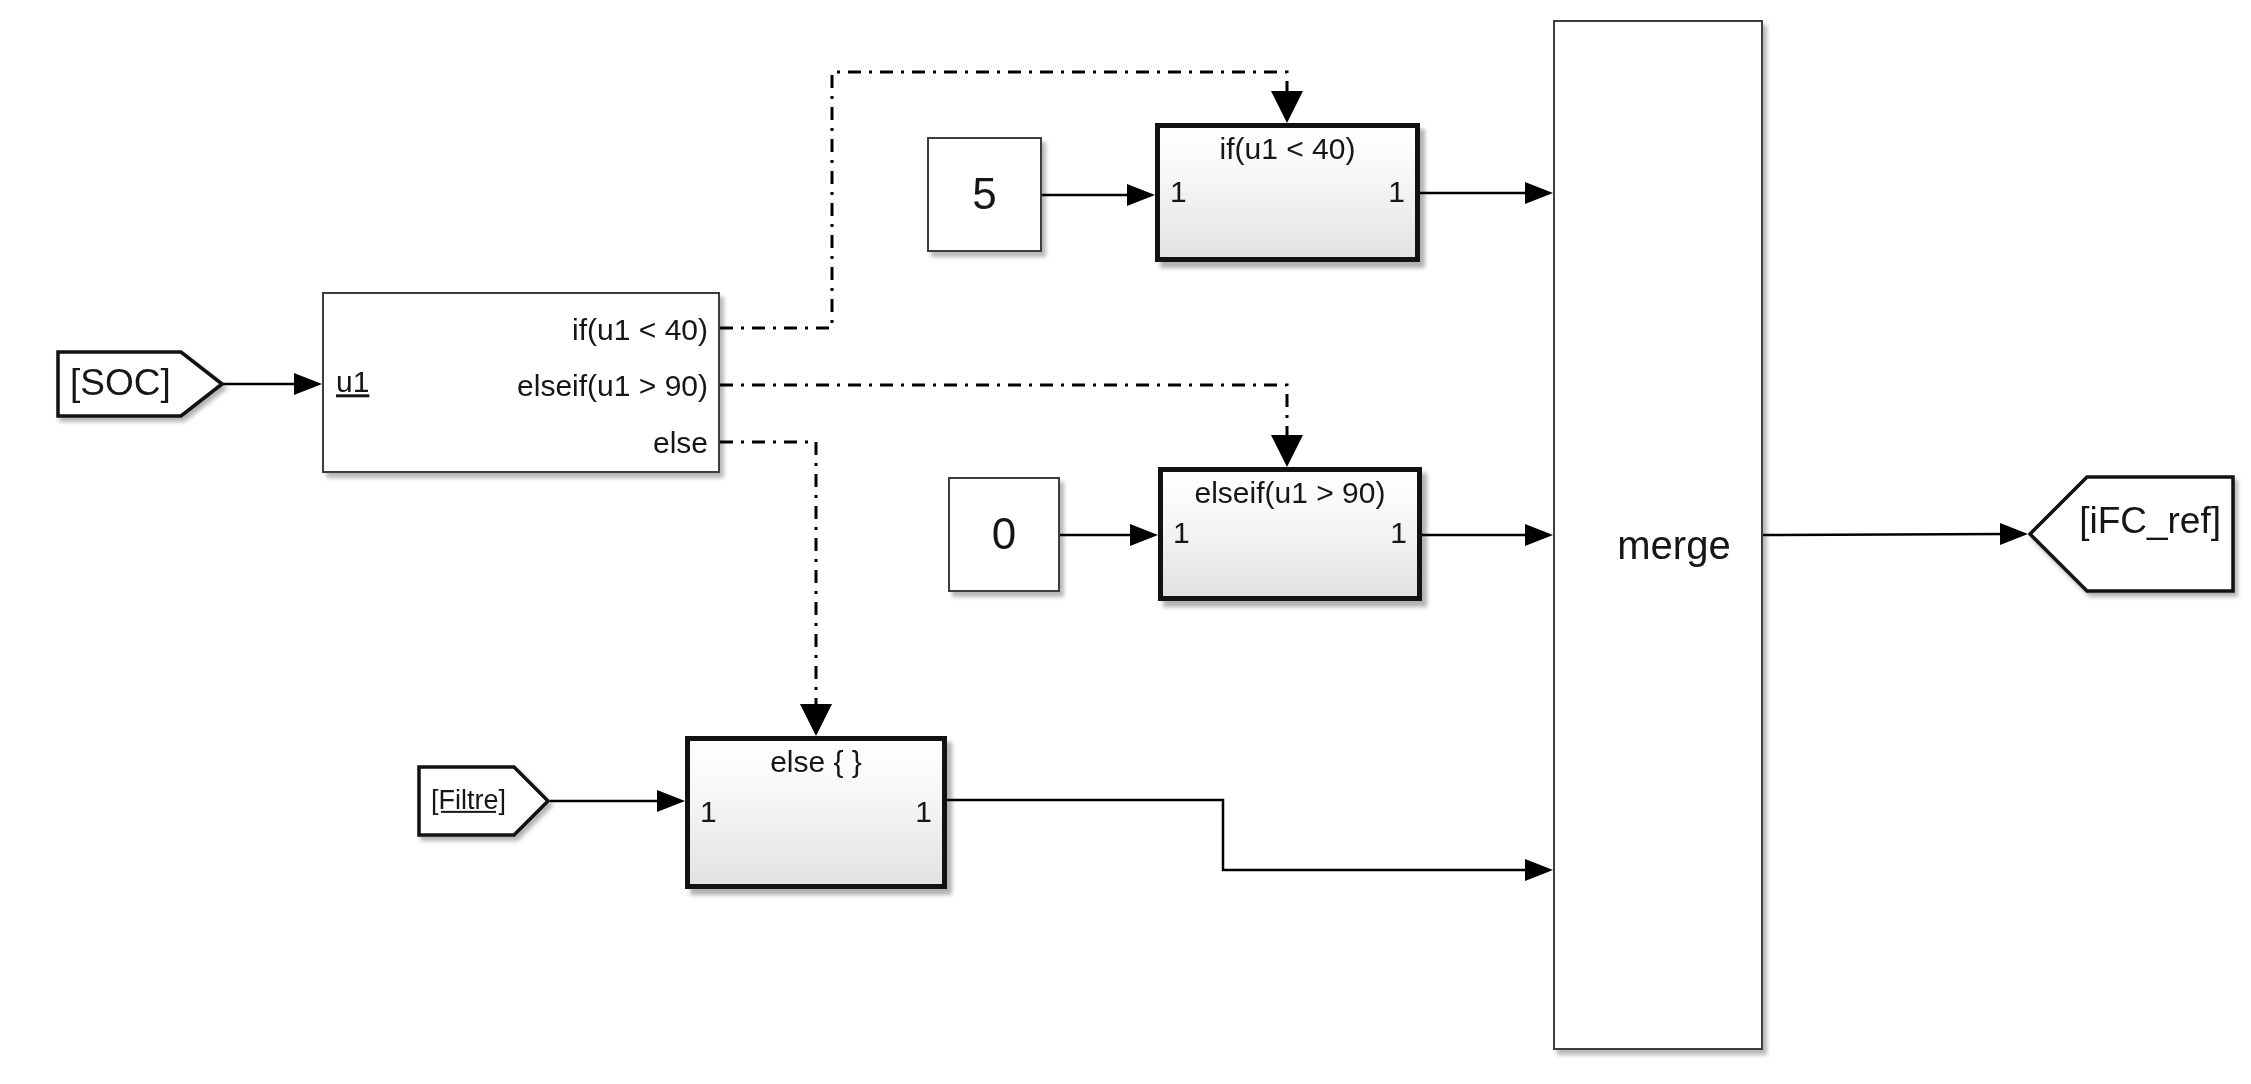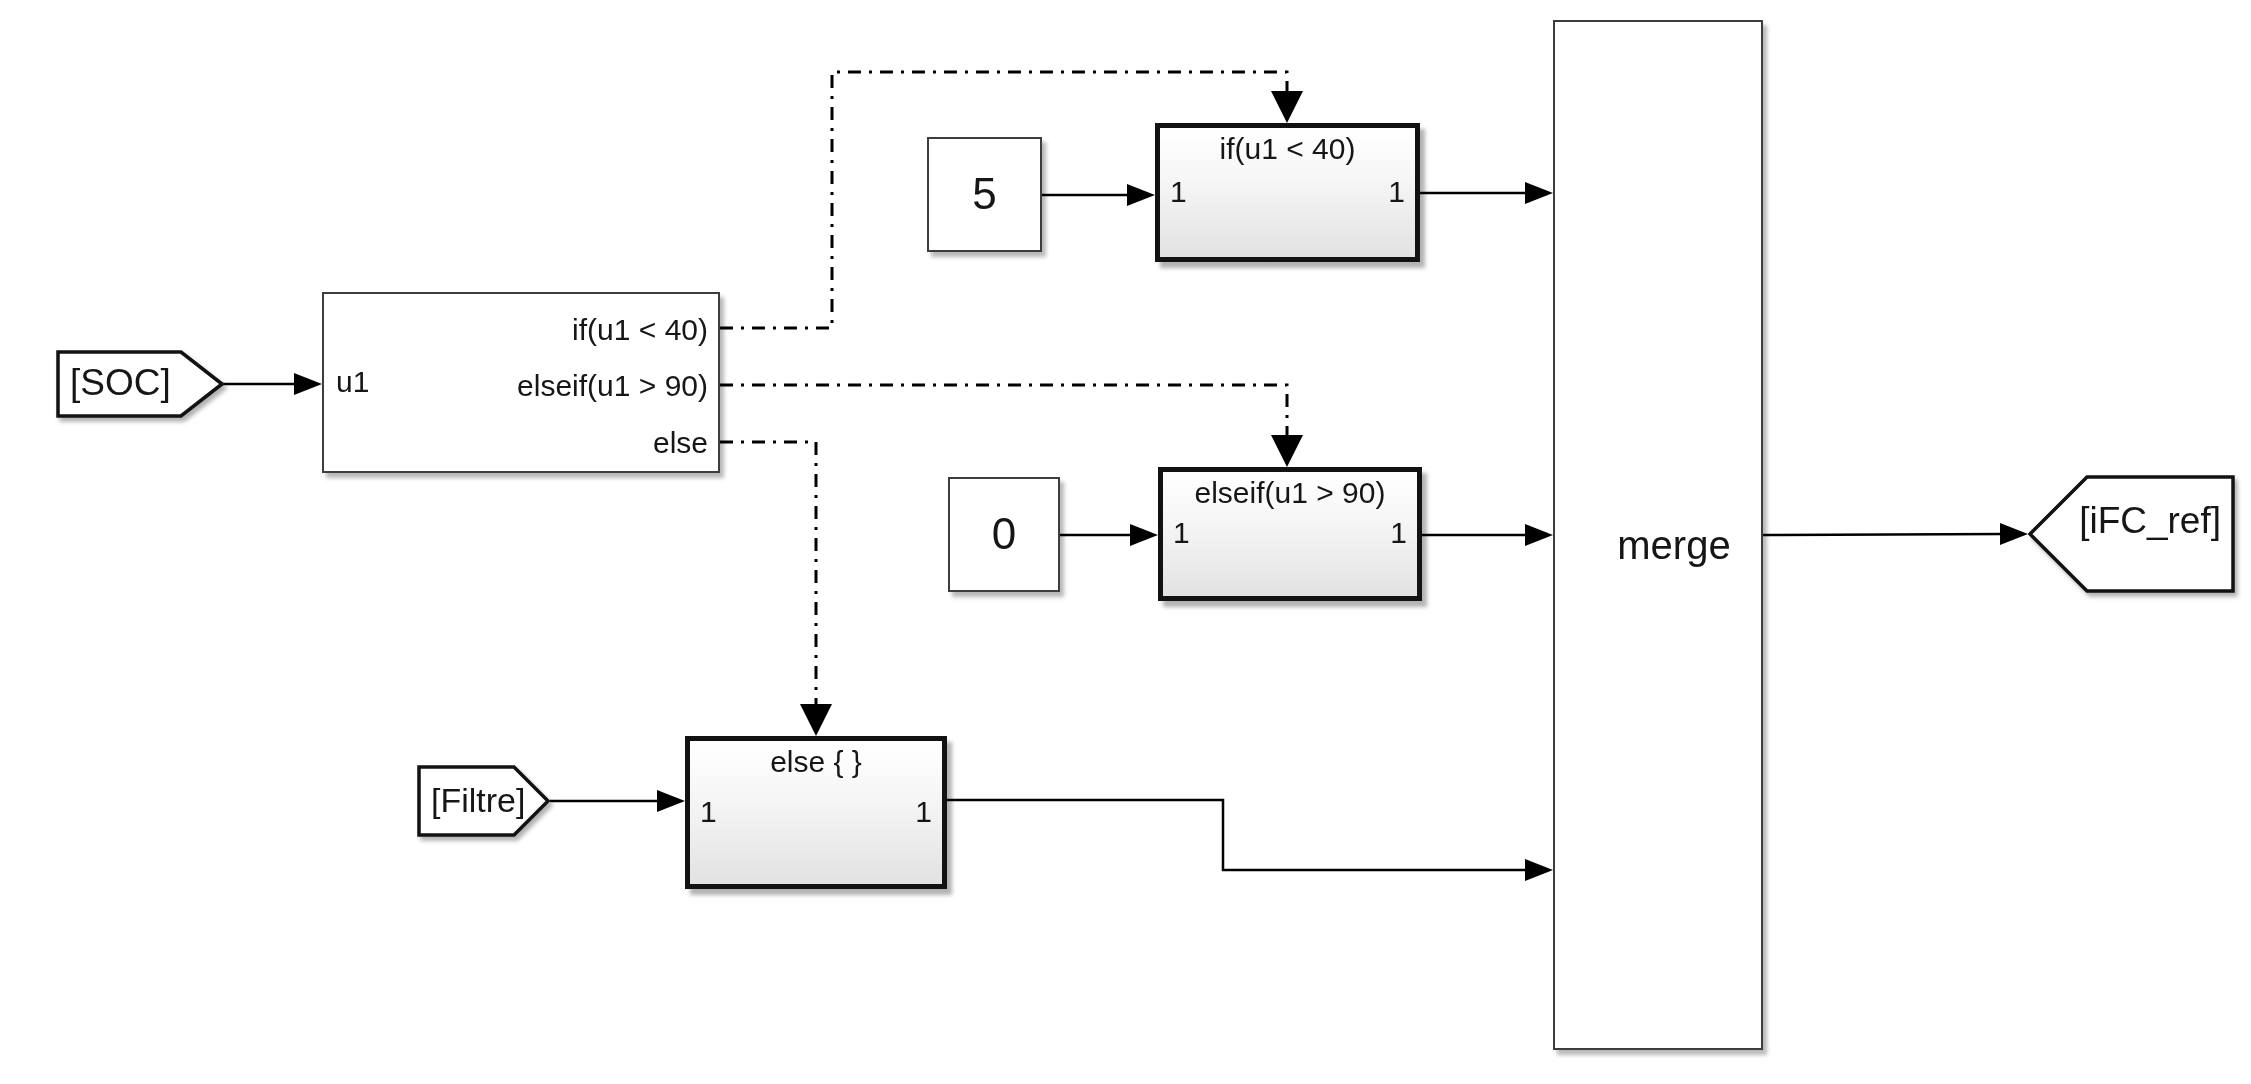--- a/index.html
+++ b/index.html
@@ -29,21 +29,21 @@
   }
   .port-in{left:10px;}
   .port-out{right:10px;}
 
   .const .value{
     position:absolute;left:0;right:0;top:50%;transform:translateY(-52%);
     text-align:center;font-size:44px;
   }
 
   .ifblock .u1{
-    position:absolute;left:12px;top:50%;transform:translateY(-52%);font-size:30px;
+    position:absolute;left:12px;top:50%;transform:translateY(-52%);font-size:30px;text-decoration:underline;
   }
   .ifblock .cond{
     position:absolute;right:10px;height:32px;line-height:32px;
     font-size:30px;white-space:nowrap;
   }
   .ifblock .cond.c1{top:20px;}
   .ifblock .cond.c2{top:76px;}
   .ifblock .cond.c3{top:133px;}
 
   .merge .label{
@@ -132,21 +132,21 @@
   <div class="block action" style="left:1158px;top:467px;width:264px;height:134px;">
     <span class="title">elseif(u1 &gt; 90)</span>
     <span class="port-in">1</span>
     <span class="port-out">1</span>
   </div>
 
   <div class="tag tag-right" style="left:417px;top:765px;width:133px;height:72px;">
     <svg width="133" height="72">
       <polygon points="2,2 97,2 131,36 97,70 2,70" fill="#ffffff" stroke="#121212" stroke-width="3.5"></polygon>
     </svg>
-    <span class="label" style="font-size:34px;">[Filtre]</span>
+    <span class="label" style="font-size:27px;text-decoration:underline;">[Filtre]</span>
   </div>
 
   <div class="block action" style="left:685px;top:736px;width:262px;height:153px;">
     <span class="title">else { }</span>
     <span class="port-in">1</span>
     <span class="port-out">1</span>
   </div>
 
   <div class="block plain merge" style="left:1553px;top:20px;width:210px;height:1030px;">
     <span class="label">merge</span>

